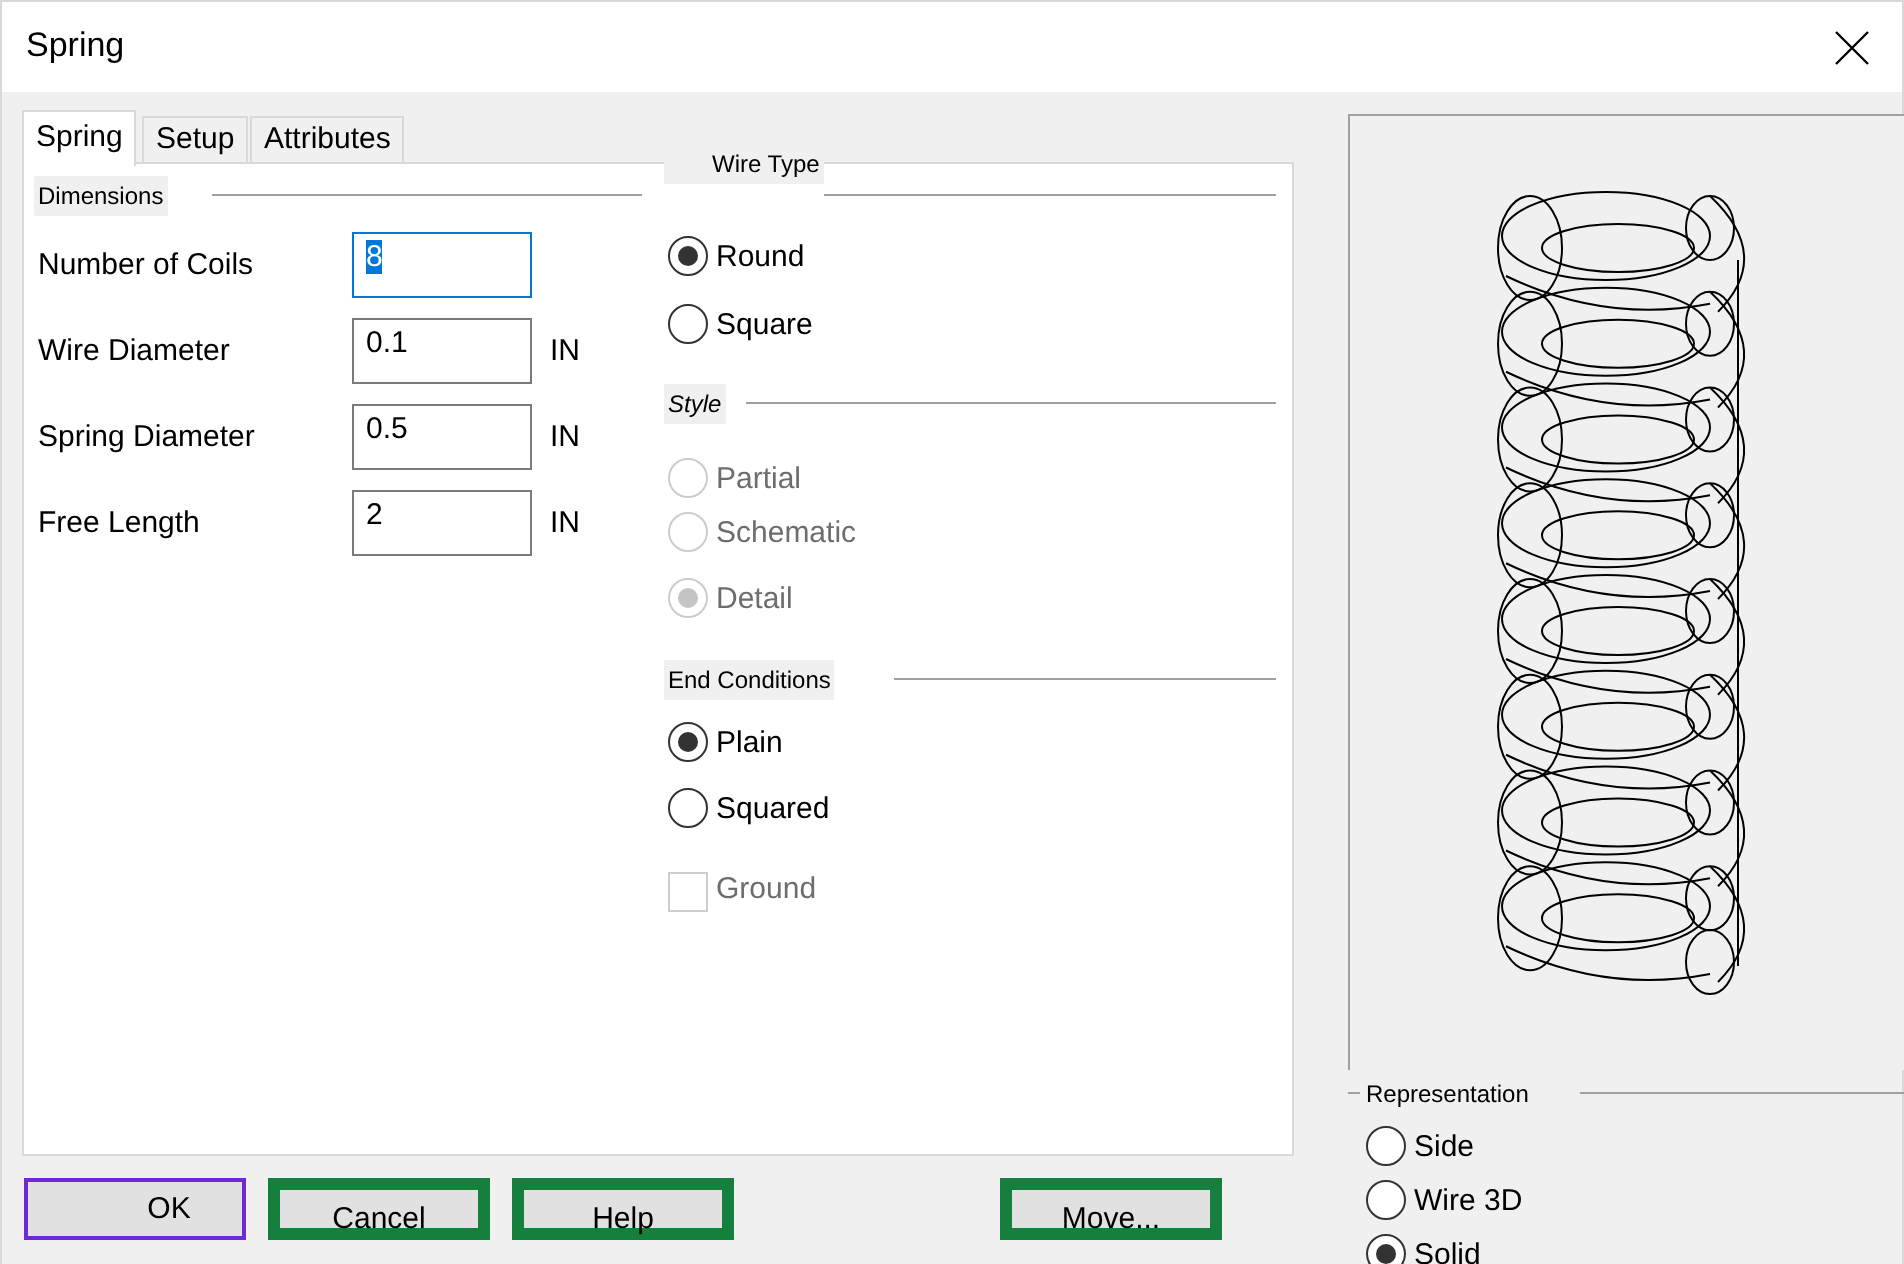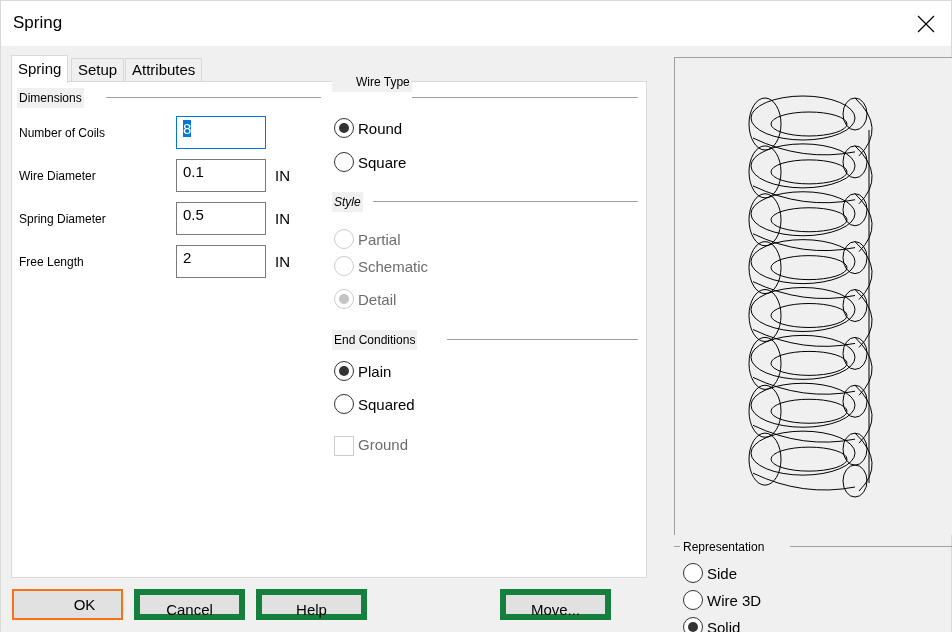--- a/index.html
+++ b/index.html
@@ -19,40 +19,40 @@
   .frame { position: absolute; left: 0; top: 46px; width: 952px; height: 586px; border-left: 1px solid #d9d9d9; border-right: 1px solid #d9d9d9; }
 
   .tabs { position: absolute; left: 11px; top: 55px; height: 27px; }
   .tab { position: absolute; top: 3px; height: 24px; padding: 0 6px; line-height: 22px; background: #f0f0f0; border: 1px solid #d9d9d9; border-bottom: none; font-size: 15px; cursor: pointer; }
   .tab.active { top: 0; height: 28px; background: #fff; z-index: 2; line-height: 26px; }
   .tab-panel { position: absolute; left: 11px; top: 81px; width: 636px; height: 497px; background: #fff; border: 1px solid #d9d9d9; }
 
   .group-label { position: absolute; background: #f0f0f0; padding: 0 2px; font-size: 12px; line-height: 20px; }
   .group-line { position: absolute; height: 1px; background: #a0a0a0; }
 
-  .field-label { position: absolute; font-size: 12px; line-height: 20px; }
+  .field-label { position: absolute; font-size: 15px; line-height: 20px; }
   .text-input { position: absolute; width: 90px; height: 33px; border: 1px solid #7a7a7a; background: #fff; font-family: "Liberation Sans", sans-serif; font-size: 15px; padding: 3px 6px; }
   .text-input.focused { border-color: #0078d7; }
   .unit { position: absolute; font-size: 15px; }
   .sel { background: #0078d7; color: #fff; }
 
   .radio { position: absolute; display: flex; align-items: center; height: 22px; cursor: pointer; }
   .radio .circle { width: 20px; height: 20px; border-radius: 50%; border: 1px solid #333; background: #fff; position: relative; margin-right: 4px; }
   .radio .circle.checked::after { content: ""; position: absolute; left: 4px; top: 4px; width: 10px; height: 10px; border-radius: 50%; background: #333; }
   .radio.disabled { color: #6d6d6d; }
   .radio.disabled .circle { border-color: #cccccc; }
   .radio.disabled .circle.checked::after { background: #c4c4c4; }
   .check { position: absolute; display: flex; align-items: flex-start; height: 22px; color: #6d6d6d; }
   .check .box { width: 20px; height: 20px; border: 1px solid #cccccc; background: #fff; margin-right: 4px; }
 
   .preview { position: absolute; left: 674px; top: 57px; width: 278px; height: 478px; background: #f0f0f0; border-left: 1px solid #a0a0a0; border-top: 1px solid #a0a0a0; }
   .preview svg { position: absolute; left: 0; top: 0; }
 
   .btn { position: absolute; top: 589px; width: 111px; height: 31px; background: #e1e1e1; border: 6px solid #15803d; font-family: "Liberation Sans", sans-serif; font-size: 15px; text-align: center; line-height: 29px; cursor: pointer; }
-  .btn.default { border: 2px solid #f97316; line-height: 27px; padding-left: 34px; }
+  .btn.default { border: 2px solid #6d28d9; line-height: 27px; padding-left: 34px; }
 </style>
 </head>
 <body>
 
 <div class="titlebar">
   <span class="title">Spring</span>
   <div class="close-btn">
     <svg width="18" height="18" viewBox="0 0 18 18">
         <path d="M1 1 L17 17 M17 1 L1 17" stroke="#000" stroke-width="1.2"></path>
       </svg>

